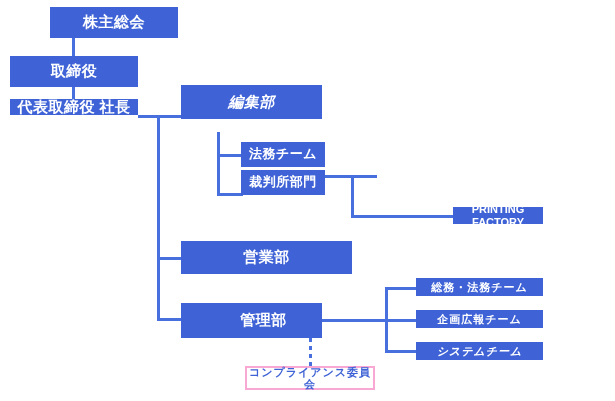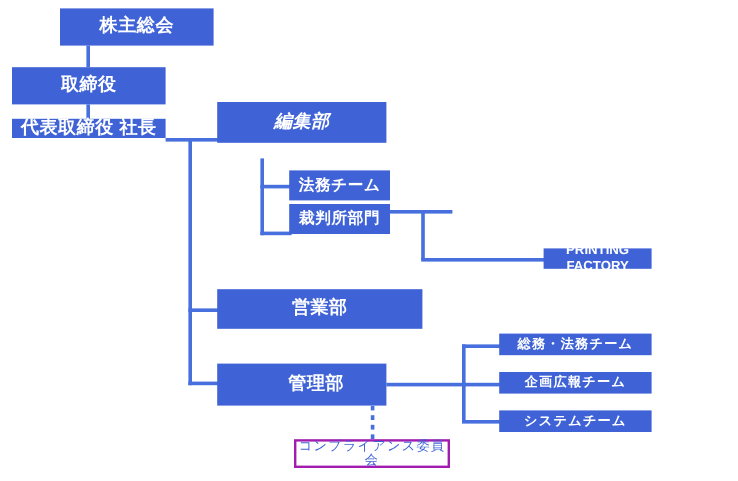--- a/index.html
+++ b/index.html
@@ -36,24 +36,24 @@
   .node.sub  { font-size: 13px; }
   .node.team { font-size: 11px; letter-spacing: 1px; }
   .node.mono {
     font-family: Liberation Sans, sans-serif;
     font-size: 11px;
     letter-spacing: 0px;
   }
   .node.outline {
     background: #ffffff;
     color: #3f63d6;
-    border: 2px solid #a21caf;
+    border: 2px solid #f9a8d4;
     font-size: 11px;
     letter-spacing: 1px;
-    font-weight: normal;
+    font-weight: bold;
   }
   .line {
     position: absolute;
     background: #476fdd;
     z-index: 1;
   }
   .line.h { height: 3px; }
   .line.v { width: 3px; }
   .dotted {
     position: absolute;
@@ -117,17 +117,17 @@
   <div class="node mono" style="left:453px; top:207px; width:90px; height:17px;">PRINTING FACTORY</div>
 
   <div class="node dept" style="left:181px; top:241px; width:171px; height:33px;">営業部</div>
 
   <div class="node dept" style="left:181px; top:303px; width:141px; height:35px;padding-left:24px;">管理部</div>
 
   <div class="node team" style="left:416px; top:278px; width:127px; height:18px;">総務・法務チーム</div>
 
   <div class="node team" style="left:416px; top:310px; width:127px; height:18px;">企画広報チーム</div>
 
-  <div class="node team" style="left:416px; top:342px; width:127px; height:18px;">システムチーム</div>
+  <div class="node team" style="left:416px; top:342px; width:127px; height:18px;font-style:italic;">システムチーム</div>
 
   <div class="node outline" style="left:245px; top:366px; width:130px; height:24px;">コンプライアンス委員会</div>
 
 </div>
 
 </body></html>

